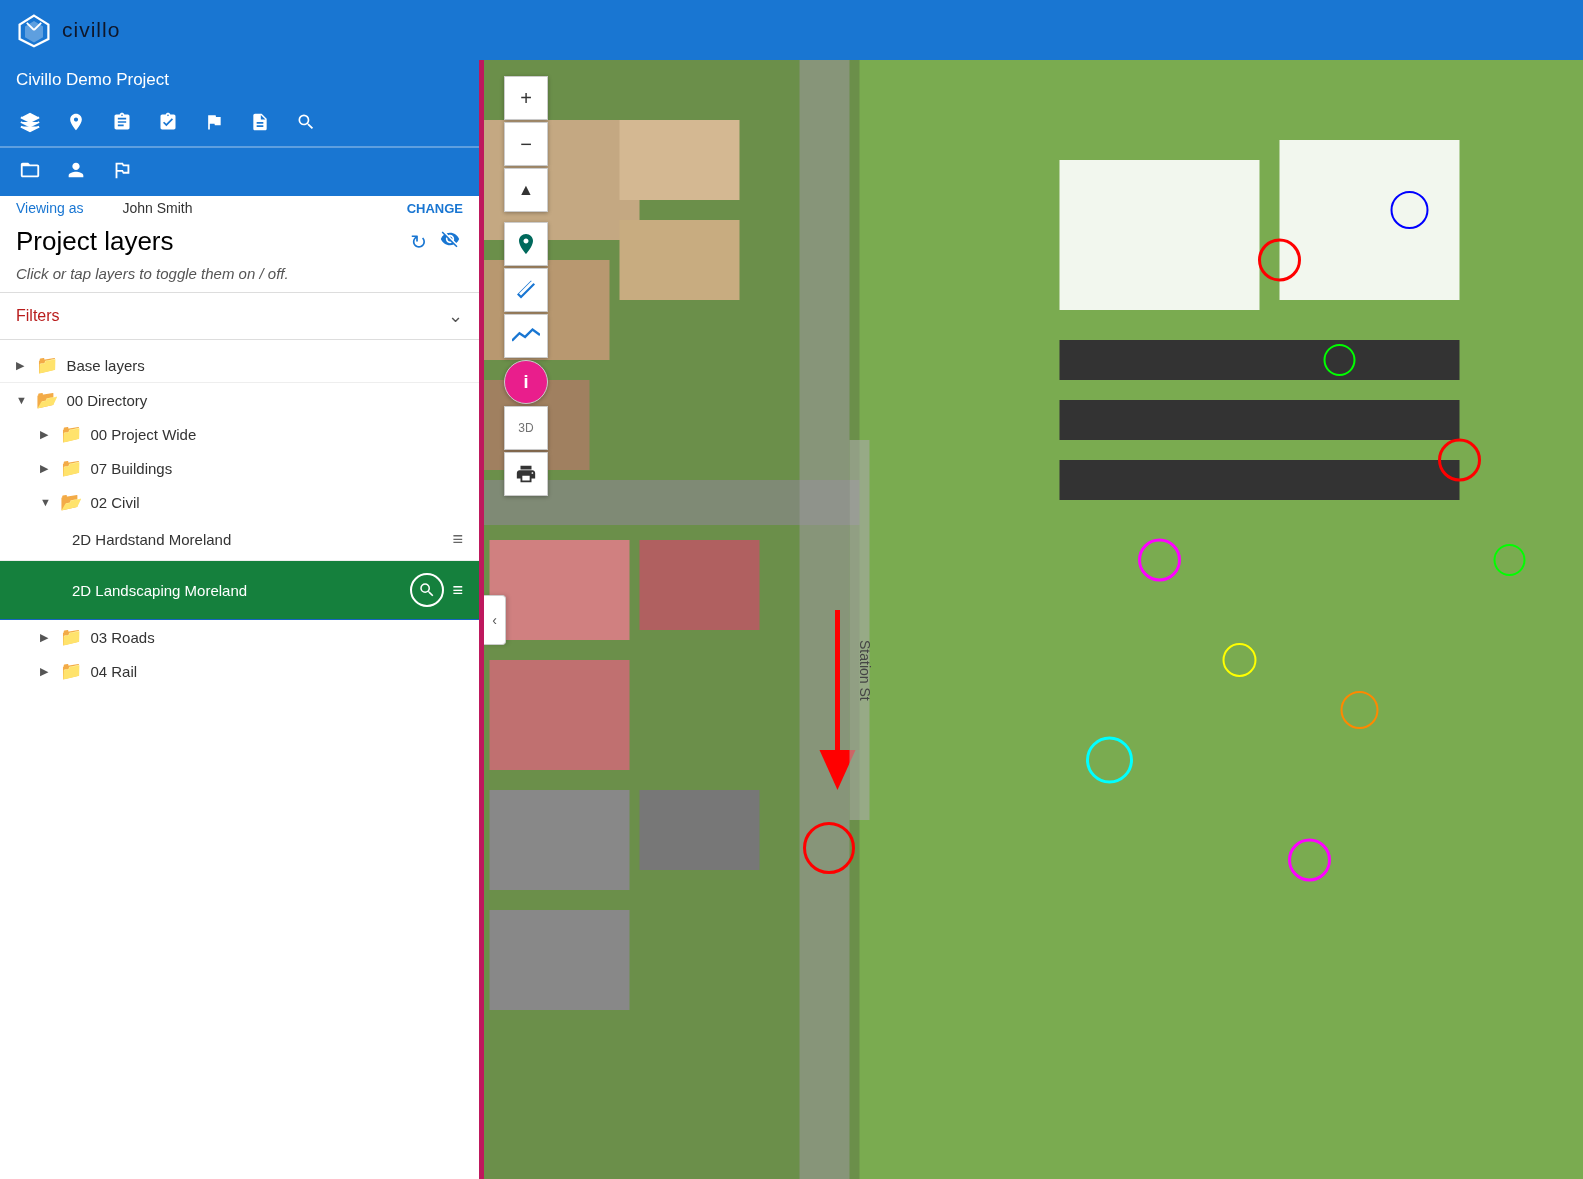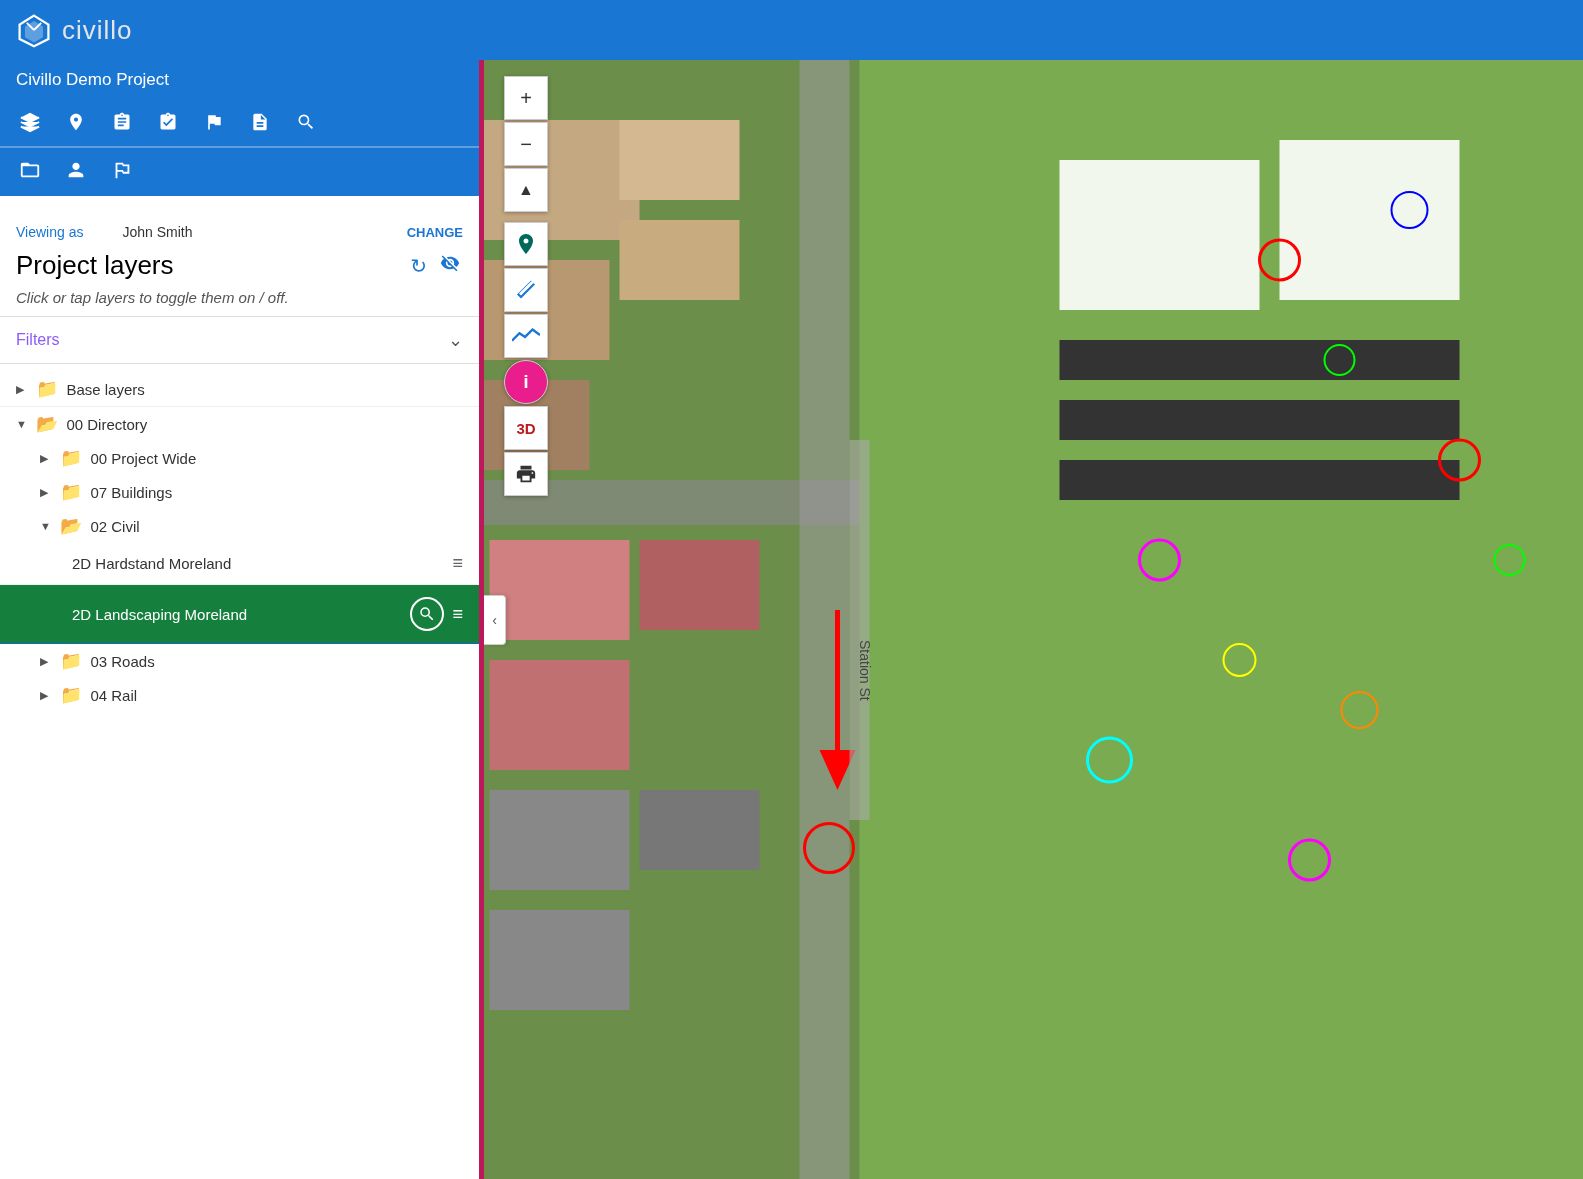--- a/index.html
+++ b/index.html
@@ -17,22 +17,22 @@
     .header-logo {
       display: flex;
       align-items: center;
       gap: 10px;
     }
     .header-logo-icon {
       width: 36px;
       height: 36px;
     }
     .header-logo-text {
-      color: #e5e5e5;
-      font-size: 26px;
+      color: #0f172a;
+      font-size: 21px;
       font-weight: 300;
       letter-spacing: 1px;
     }
 
     
     .main-layout {
       display: flex;
       flex: 1;
       overflow: hidden;
     }
@@ -82,21 +82,21 @@
     .toolbar-row2 {
       background: #1976d2;
       display: flex;
       align-items: center;
       padding: 4px 12px 8px;
       gap: 10px;
     }
 
     
     .viewing-as-row {
-      padding: 28px 16px 6px;
+      padding: 4px 16px 6px;
       display: flex;
       align-items: center;
       gap: 6px;
       font-size: 14px;
     }
     .viewing-as-label { color: #1976d2; }
     .viewing-as-name { color: #333; font-weight: 500; margin-left: 33px; }
     .change-btn { margin-left: auto; color: #1976d2; font-size: 13px; font-weight: 600; cursor: pointer; }
 
     
@@ -134,21 +134,21 @@
     
     .filters-row {
       padding: 12px 16px;
       display: flex;
       align-items: center;
       border-bottom: 1px solid #ddd;
       cursor: pointer;
     }
     .filters-label {
       font-size: 16px;
-      color: #8b5cf6;
+      color: #b91c1c;
       font-weight: 500;
       flex: 1;
     }
     .filters-chevron { color: #555; font-size: 18px; }
 
     
     .layer-tree {
       flex: 1;
       overflow-y: auto;
       padding: 8px 0;
@@ -263,21 +263,21 @@
       border: 1px solid #ccc;
       display: flex;
       align-items: center;
       justify-content: center;
       cursor: pointer;
       font-size: 20px;
       color: #333;
       box-shadow: 0 1px 4px rgba(0,0,0,0.3);
     }
     .map-ctrl-btn.gap-top { margin-top: 8px; }
-    .map-ctrl-btn.orange { color: #b91c1c; font-weight: 700; font-size: 15px; }
+    .map-ctrl-btn.orange { color: #737373; font-weight: 400; font-size: 12px; }
     .map-ctrl-btn.teal { color: #00695c; }
     .map-ctrl-btn.pink { color: #c2185b; }
 
     
     .collapse-btn {
       position: absolute;
       left: 0;
       top: 50%;
       transform: translateY(-50%);
       background: white;

